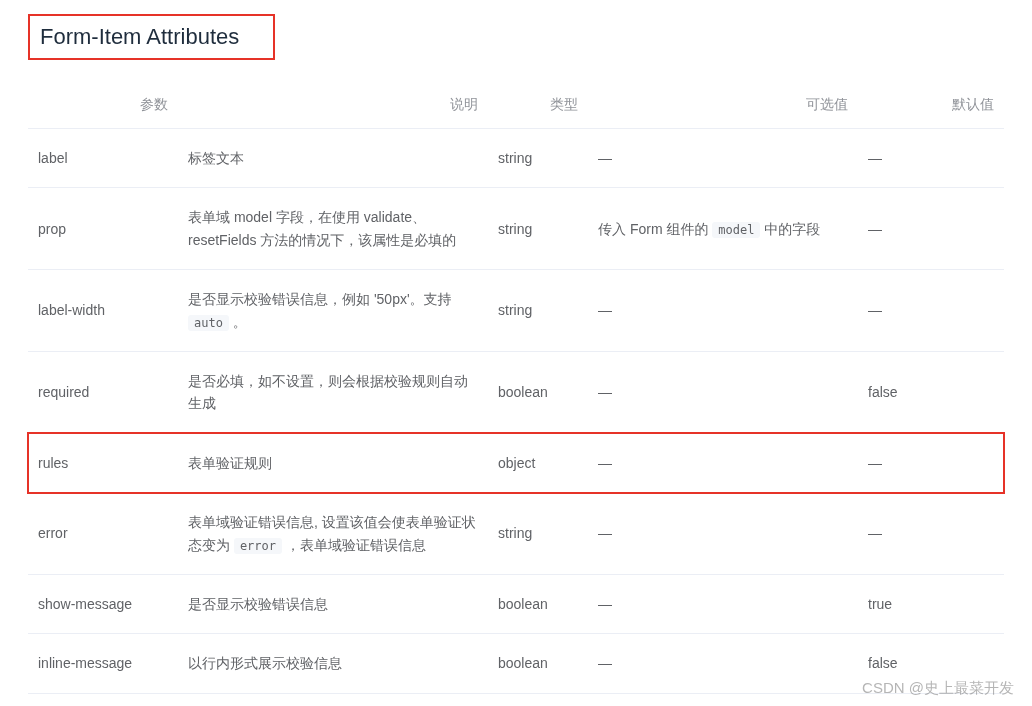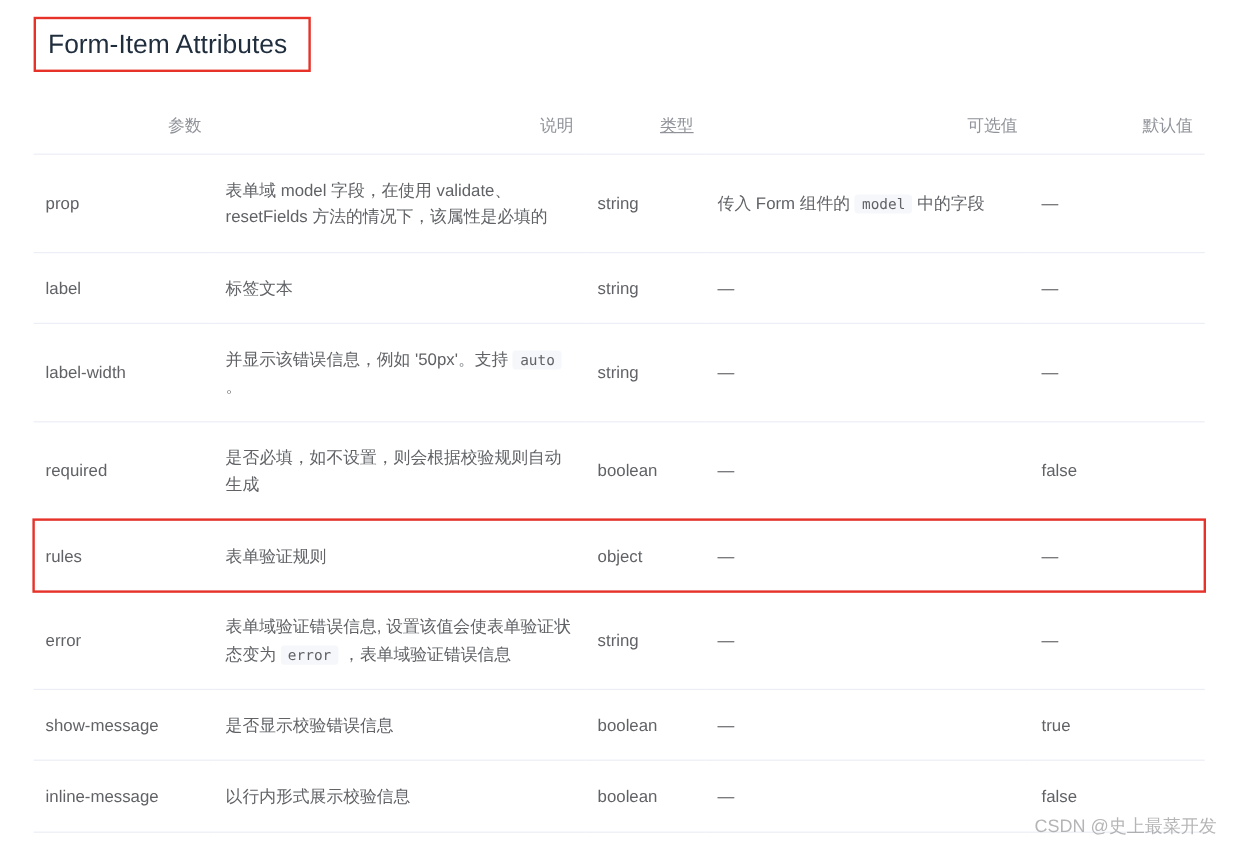--- a/index.html
+++ b/index.html
@@ -11,21 +11,21 @@
     position: relative;
     color: #606266;
     font-size: 14px;
   }
   .container {
     padding: 14px 28px 20px 28px;
   }
   .title-wrap {
     display: inline-block;
     border: 2px solid #e63228;
-    padding: 8px 18px 8px 10px;
+    padding: 8px 34px 8px 10px;
     margin-bottom: 22px;
   }
   .title {
     font-size: 22px;
     font-weight: 400;
     color: #1f2d3d;
   }
   table {
     width: 100%;
     border-collapse: collapse;
@@ -40,21 +40,21 @@
   }
   tbody td {
     padding: 18px 10px;
     border-bottom: 1px solid #ebeef5;
     color: #606266;
     vertical-align: middle;
     line-height: 1.6;
   }
   .col-param { width: 150px; }
   .col-desc  { width: 310px; }
-  .col-type  { width: 100px; text-decoration: underline; }
+  .col-type  { width: 100px; }
   .col-opt   { width: 270px; }
   .col-def   { width: auto; }
   code {
     background: #f5f7fa;
     padding: 1px 6px;
     border-radius: 3px;
     font-family: Menlo, Monaco, Consolas, monospace;
     font-size: 12px;
     color: #606266;
   }
@@ -85,39 +85,39 @@
       <tr>
         <th class="col-param">参数</th>
         <th class="col-desc">说明</th>
         <th class="col-type">类型</th>
         <th class="col-opt">可选值</th>
         <th class="col-def">默认值</th>
       </tr>
     </thead>
     <tbody>
       <tr>
+        <td>label</td>
+        <td>标签文本</td>
+        <td>string</td>
+        <td>—</td>
+        <td>—</td>
+      </tr>
+      <tr>
         <td>prop</td>
         <td>表单域 model 字段，在使用 validate、resetFields 方法的情况下，该属性是必填的</td>
         <td>string</td>
         <td>
           <span>传入 Form 组件的 </span><code>model</code><span> 中的字段</span>
         </td>
         <td>—</td>
       </tr>
       <tr>
-        <td>label</td>
-        <td>标签文本</td>
-        <td>string</td>
-        <td>—</td>
-        <td>—</td>
-      </tr>
-      <tr>
         <td>label-width</td>
         <td>
-          <span>并显示该错误信息，例如 '50px'。支持 </span><code>auto</code><span> 。</span>
+          <span>是否显示校验错误信息，例如 '50px'。支持 </span><code>auto</code><span> 。</span>
         </td>
         <td>string</td>
         <td>—</td>
         <td>—</td>
       </tr>
       <tr>
         <td>required</td>
         <td>是否必填，如不设置，则会根据校验规则自动生成</td>
         <td>boolean</td>
         <td>—</td>

